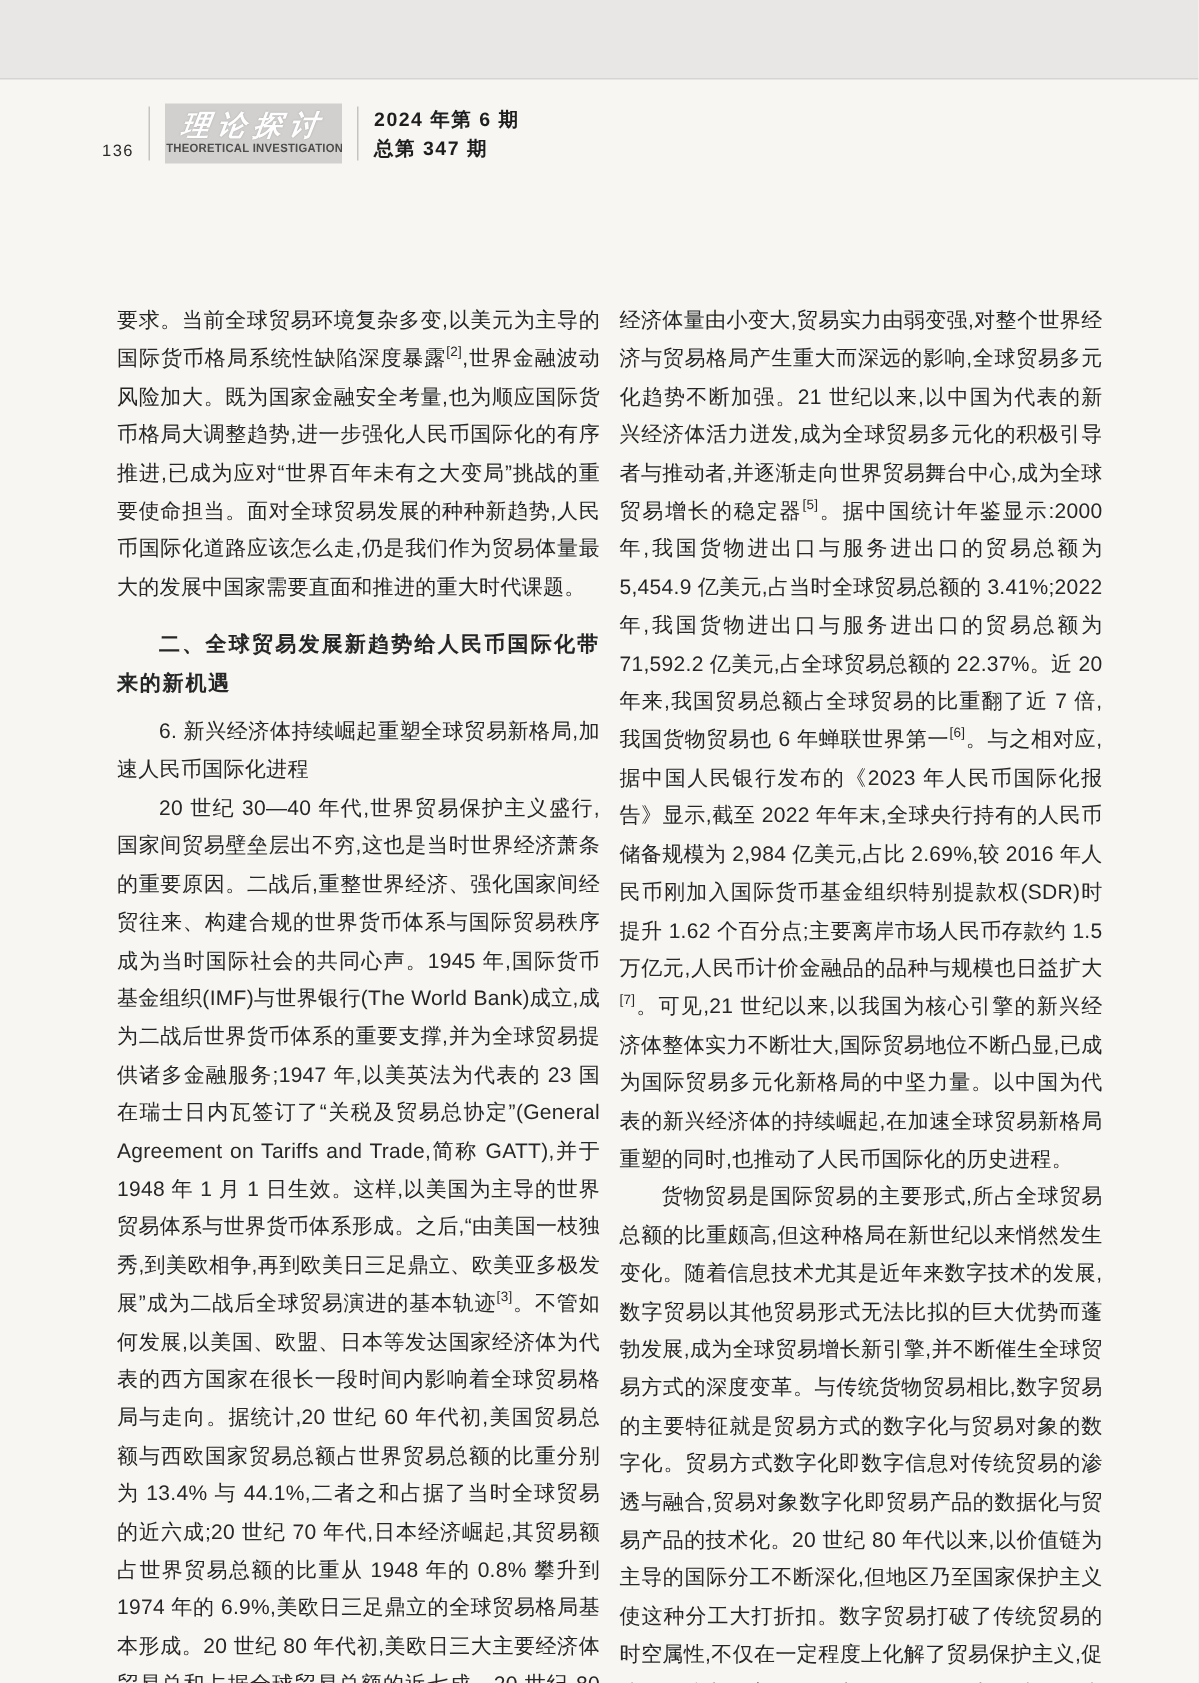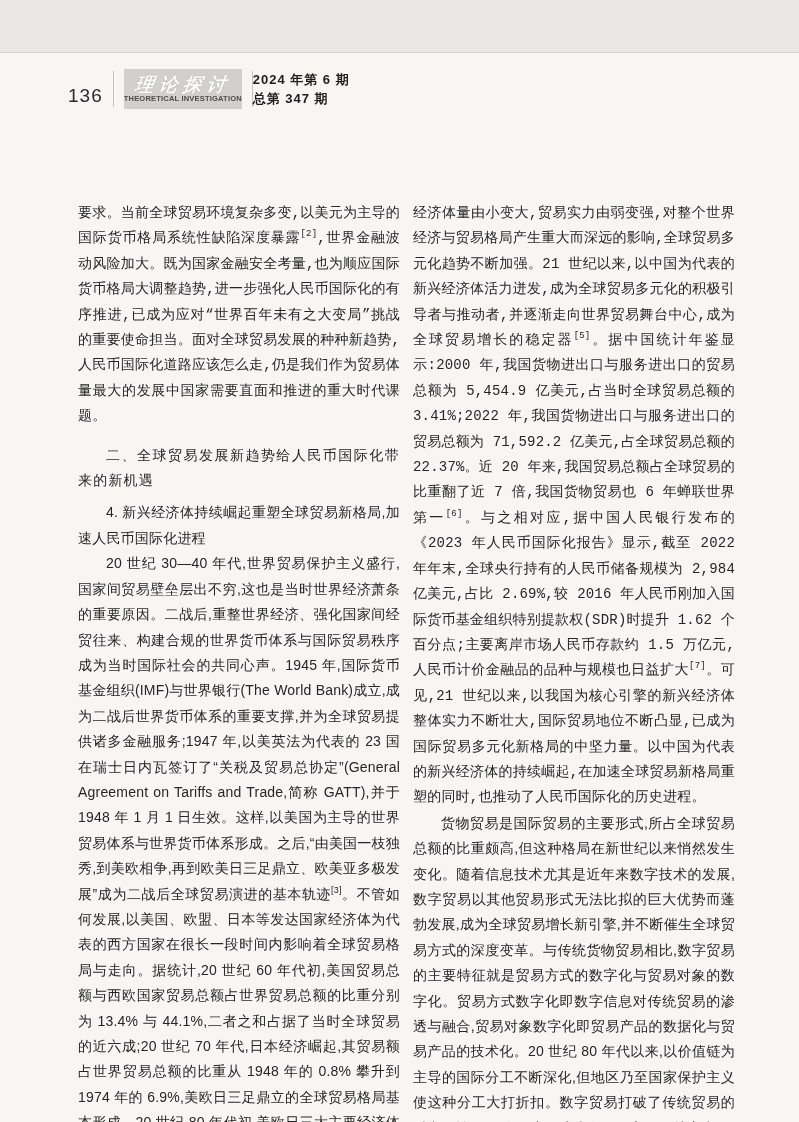--- a/index.html
+++ b/index.html
@@ -20,21 +20,21 @@
   
   .header{
     position:absolute;
     left:68px;top:16px;
     display:flex;
     align-items:stretch;
     height:40px;
   }
   .page-num{
     align-self:flex-end;
-    font-size:19px;
+    font-size:11px;
     color:#2b2b2b;
     padding:0 10px 2px 0;
     letter-spacing:1px;
   }
   .vdiv{
     width:1px;
     background:#c6c4c1;
     margin:2px 0;
   }
   .logo-box{
@@ -63,20 +63,21 @@
   .logo-en{
     font-size:8px;
     line-height:10px;
     color:#4c4c4c;
     font-weight:bold;
     letter-spacing:.2px;
     transform:scaleX(.94);
     white-space:nowrap;
   }
   .issue{
+    margin-left:10px;
     display:flex;
     flex-direction:column;
     justify-content:center;
     font-size:13px;
     font-weight:bold;
     color:#1e1e1e;
     line-height:19px;
     letter-spacing:1px;
   }
   
@@ -93,23 +94,23 @@
     font-size:14px;
     line-height:25.4px;
     color:#262626;
     letter-spacing:.2px;
   }
   .blk{
     margin:0;
     text-align:justify;
     text-indent:2em;
   }
-  .continuation{text-indent:0;font-family:Liberation Mono, monospace;}
+  .continuation{text-indent:0;}
   .heading1{
-    font-weight:normal;
+    font-weight:bold;
     margin:13px 0 7px;
     letter-spacing:1.2px;
   }
   .heading2{font-weight:normal;}
   sup.ref{
     font-size:9px;
     line-height:0;
     vertical-align:super;
   }
 </style>
@@ -129,21 +130,21 @@
     <div class="issue">
       <span>2024 年第 6 期</span>
       <span>总第 347 期</span>
     </div>
   </div>
 
   <div class="content">
     <div class="col" id="left-column">
         <p class="blk continuation">要求。当前全球贸易环境复杂多变,以美元为主导的国际货币格局系统性缺陷深度暴露<sup class="ref">[2]</sup>,世界金融波动风险加大。既为国家金融安全考量,也为顺应国际货币格局大调整趋势,进一步强化人民币国际化的有序推进,已成为应对“世界百年未有之大变局”挑战的重要使命担当。面对全球贸易发展的种种新趋势,人民币国际化道路应该怎么走,仍是我们作为贸易体量最大的发展中国家需要直面和推进的重大时代课题。</p>
         <p class="blk heading1">二、全球贸易发展新趋势给人民币国际化带来的新机遇</p>
-        <p class="blk heading2">4. 新兴经济体持续崛起重塑全球贸易新格局,加速人民币国际化进程</p>
+        <p class="blk heading2">6. 新兴经济体持续崛起重塑全球贸易新格局,加速人民币国际化进程</p>
         <p class="blk body">20 世纪 30—40 年代,世界贸易保护主义盛行,国家间贸易壁垒层出不穷,这也是当时世界经济萧条的重要原因。二战后,重整世界经济、强化国家间经贸往来、构建合规的世界货币体系与国际贸易秩序成为当时国际社会的共同心声。1945 年,国际货币基金组织(IMF)与世界银行(The World Bank)成立,成为二战后世界货币体系的重要支撑,并为全球贸易提供诸多金融服务;1947 年,以美英法为代表的 23 国在瑞士日内瓦签订了“关税及贸易总协定”(General Agreement on Tariffs and Trade,简称 GATT),并于 1948 年 1 月 1 日生效。这样,以美国为主导的世界贸易体系与世界货币体系形成。之后,“由美国一枝独秀,到美欧相争,再到欧美日三足鼎立、欧美亚多极发展”成为二战后全球贸易演进的基本轨迹<sup class="ref">[3]</sup>。不管如何发展,以美国、欧盟、日本等发达国家经济体为代表的西方国家在很长一段时间内影响着全球贸易格局与走向。据统计,20 世纪 60 年代初,美国贸易总额与西欧国家贸易总额占世界贸易总额的比重分别为 13.4% 与 44.1%,二者之和占据了当时全球贸易的近六成;20 世纪 70 年代,日本经济崛起,其贸易额占世界贸易总额的比重从 1948 年的 0.8% 攀升到 1974 年的 6.9%,美欧日三足鼎立的全球贸易格局基本形成。20 世纪 80 年代初,美欧日三大主要经济体贸易总和占据全球贸易总额的近七成。20 世纪 80 年代以来,以韩国、中国香港、中国台湾以及新加坡为代表的亚洲经济体迅速崛起,包括中国、俄罗斯、印度、巴西、南非在内的金砖国家(BRICS)不断壮大。这些新兴经济体的</p>
       </div>
     <div class="col" id="right-column">
         <p class="blk continuation">经济体量由小变大,贸易实力由弱变强,对整个世界经济与贸易格局产生重大而深远的影响,全球贸易多元化趋势不断加强。21 世纪以来,以中国为代表的新兴经济体活力迸发,成为全球贸易多元化的积极引导者与推动者,并逐渐走向世界贸易舞台中心,成为全球贸易增长的稳定器<sup class="ref">[5]</sup>。据中国统计年鉴显示:2000 年,我国货物进出口与服务进出口的贸易总额为 5,454.9 亿美元,占当时全球贸易总额的 3.41%;2022 年,我国货物进出口与服务进出口的贸易总额为 71,592.2 亿美元,占全球贸易总额的 22.37%。近 20 年来,我国贸易总额占全球贸易的比重翻了近 7 倍,我国货物贸易也 6 年蝉联世界第一<sup class="ref">[6]</sup>。与之相对应,据中国人民银行发布的《2023 年人民币国际化报告》显示,截至 2022 年年末,全球央行持有的人民币储备规模为 2,984 亿美元,占比 2.69%,较 2016 年人民币刚加入国际货币基金组织特别提款权(SDR)时提升 1.62 个百分点;主要离岸市场人民币存款约 1.5 万亿元,人民币计价金融品的品种与规模也日益扩大<sup class="ref">[7]</sup>。可见,21 世纪以来,以我国为核心引擎的新兴经济体整体实力不断壮大,国际贸易地位不断凸显,已成为国际贸易多元化新格局的中坚力量。以中国为代表的新兴经济体的持续崛起,在加速全球贸易新格局重塑的同时,也推动了人民币国际化的历史进程。</p>
         <p class="blk body">货物贸易是国际贸易的主要形式,所占全球贸易总额的比重颇高,但这种格局在新世纪以来悄然发生变化。随着信息技术尤其是近年来数字技术的发展,数字贸易以其他贸易形式无法比拟的巨大优势而蓬勃发展,成为全球贸易增长新引擎,并不断催生全球贸易方式的深度变革。与传统货物贸易相比,数字贸易的主要特征就是贸易方式的数字化与贸易对象的数字化。贸易方式数字化即数字信息对传统贸易的渗透与融合,贸易对象数字化即贸易产品的数据化与贸易产品的技术化。20 世纪 80 年代以来,以价值链为主导的国际分工不断深化,但地区乃至国家保护主义使这种分工大打折扣。数字贸易打破了传统贸易的时空属性,不仅在一定程度上化解了贸易保护主义,促成了传统贸易主体的改变,还促使国际贸易边界发生改变。据世贸组织研究,基于数字技术与全球价值链的高度融合,预计到</p>
       </div>
   </div>
 
 </div>
 

